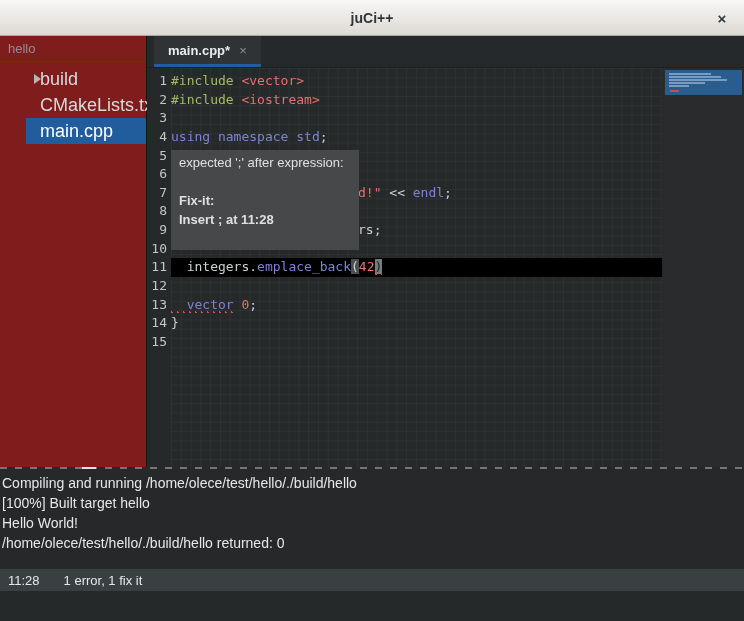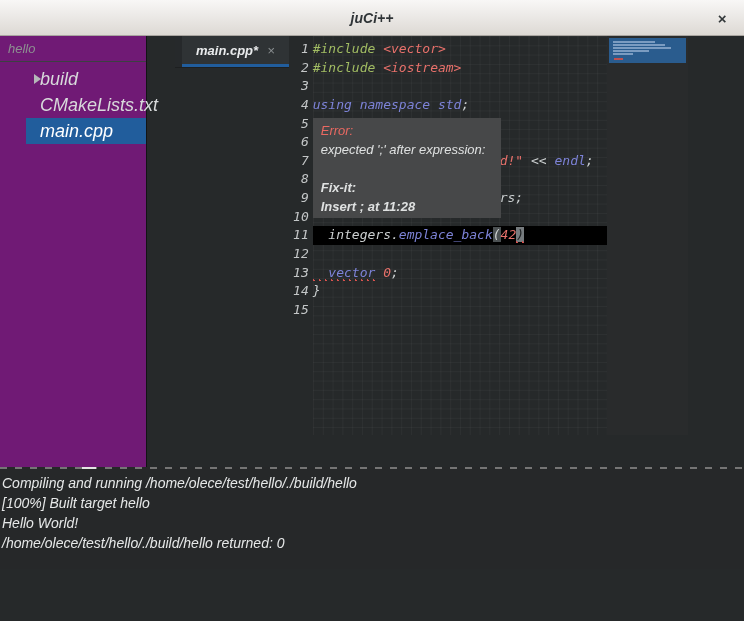--- a/index.html
+++ b/index.html
@@ -1,43 +1,43 @@
 <!DOCTYPE html>
 <html><head>
 <meta charset="utf-8">
 <style>
   * { margin:0; padding:0; box-sizing:border-box; }
   html,body { width:744px; height:621px; }
   body { font-family:"Liberation Sans", sans-serif; background:#26292a; overflow:hidden; }
-  .window { position:relative; width:744px; height:621px; display:flex; flex-direction:column;font-style:italic; }
+  .window { position:relative; width:744px; height:621px; display:flex; flex-direction:column; }
 
   
   .titlebar { height:36px; background:linear-gradient(#f8f7f6,#ddd9d4); border-bottom:1px solid #a9a5a0;
               display:flex; align-items:center; justify-content:center; position:relative; flex:0 0 36px;}
   .titlebar .title { font-size:14px; font-weight:bold; color:#2f3437; }
   .titlebar .close { position:absolute; right:10px; top:6px; width:24px; height:24px; display:flex;
                      align-items:center; justify-content:center; font-size:15px; font-weight:bold; color:#33383a; cursor:default;}
 
   
   .menubar { height:30px; background:#393f41; display:flex; align-items:center; padding-left:2px; flex:0 0 30px;}
   .menu-item { color:#e8eaea; font-size:14px; padding:5px 11px; }
 
   
   .main-row { flex:0 0 431px; display:flex; height:431px; }
 
   
-  .sidebar { width:147px; flex:0 0 147px; background:#701a75; border-right:1px solid #121415; display:flex; flex-direction:column; }
+  .sidebar { width:147px; flex:0 0 147px; background:#7f1d1d; border-right:1px solid #121415; display:flex; flex-direction:column; }
   .side-header { height:26px; line-height:26px; color:#8d9091; font-size:13px; padding-left:8px; border-bottom:1px solid #3c4041; margin-bottom:4px;}
   .side-item { height:26px; line-height:26px; font-size:18px; color:#d8dadb; padding-left:14px; position:relative; white-space:nowrap;margin-left:26px;}
   .side-item.selected { background:#215d9c; color:#ffffff; }
   .side-item .arrow { position:absolute; left:8px; top:8px; width:0; height:0;
                       border-left:7px solid #b5b8b9; border-top:5px solid transparent; border-bottom:5px solid transparent; }
 
   
-  .editor-col { flex:1; display:flex; min-width:0;margin-left:28px; }
+  .editor-col { flex:1; display:flex; flex-direction:column; min-width:0; }
   .tabbar { height:32px; flex:0 0 32px; background:#26292b; display:flex; align-items:stretch; border-bottom:1px solid #1d1f20;}
   .tab { margin-left:7px; background:#2f3335; border-bottom:3px solid #215d9c; display:flex; align-items:center;
          padding:0 14px; gap:9px; }
   .tab .tab-label { color:#e9ebec; font-size:13px; font-weight:bold; }
   .tab .tab-close { color:#8a8f91; font-size:13px; }
 
   
   .editor { position:relative; height:399px; flex:0 0 399px; background:#26292a; overflow:hidden; }
   .grid-bg { position:absolute; left:24px; top:0; width:491px; height:399px;
      background-image:linear-gradient(to right, rgba(255,255,255,0.035) 1px, transparent 1px),
@@ -161,34 +161,37 @@
             <div class="ov-line" style="width:42px"></div>
             <div class="ov-line" style="width:52px"></div>
             <div class="ov-line" style="width:58px"></div>
             <div class="ov-line" style="width:36px"></div>
             <div class="ov-line" style="width:20px"></div>
             <div class="ov-err"></div>
           </div>
         </div>
 
         <div class="tooltip">
-          <div class="tt-error">Error:</div>
           <div class="tt-msg">expected ';' after expression:</div>
           <div class="tt-gap"></div>
           <div class="tt-fixit-title">Fix-it:</div>
           <div class="tt-fixit">Insert ; at 11:28</div>
         </div>
       </div>
     </div>
   </div>
 
   <div class="terminal">
     <div class="splitter-handle"></div>
     <div id="term-lines">
         <div class="term-line">Compiling and running /home/olece/test/hello/./build/hello</div>
         <div class="term-line">[100%] Built target hello</div>
         <div class="term-line">Hello World!</div>
         <div class="term-line">/home/olece/test/hello/./build/hello returned: 0</div>
       </div>
   </div>
 
+  <div class="statusbar">
+    <span class="pos">11:28</span>
+    <span class="diag">1 error, 1 fix it</span>
+  </div>
 
 </div>
 
 </body></html>

